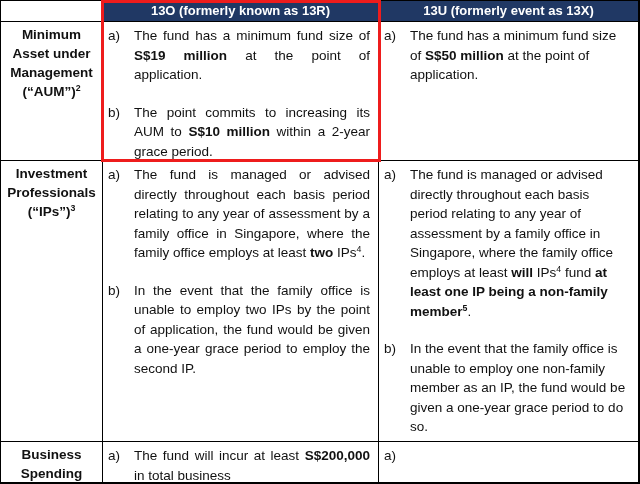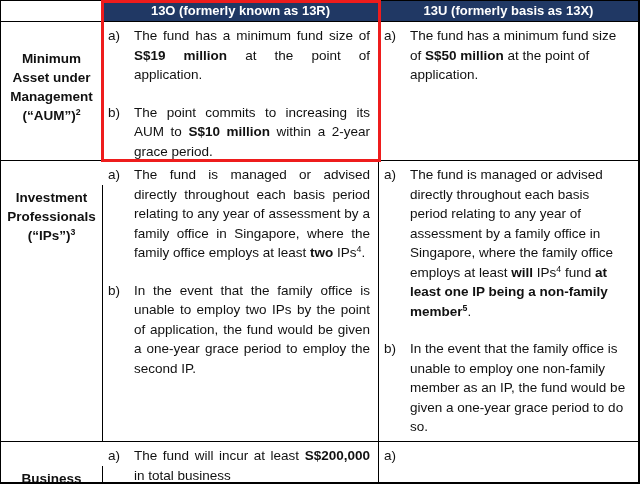--- a/index.html
+++ b/index.html
@@ -28,21 +28,21 @@
     border-bottom:1px solid var(--border_color);
     overflow:hidden;
     font-size:13.5px;line-height:19.5px;
   }
   .hcell{
     display:flex;align-items:center;justify-content:center;
     font-size:13px;font-weight:700;line-height:14px;
   }
   .navy{background:var(--header_bg);color:var(--header_text);}
   .label{
-    text-align:center;font-weight:700;padding:3px 4px 0 4px;line-height:19px;margin-top:24px;
+    text-align:center;font-weight:700;padding:3px 4px 0 4px;line-height:19px;
   }
   .body{padding:4px 8px 0 5px;}
   .item{display:flex;align-items:flex-start;}
   .item + .item{margin-top:18px;}
   .marker{flex:0 0 26px;}
   .itext{flex:1;}
   .just .itext{text-align:justify;}
   .b{font-weight:700;}
   sup{font-size:0.65em;vertical-align:super;line-height:0;}
   .highlight{
@@ -55,21 +55,21 @@
 <body>
 
 <div class="screen">
   <div class="table">
 
     <div class="cell hcell"></div>
     <div class="cell hcell navy">
       <span>13O (formerly known as 13R)</span>
     </div>
     <div class="cell hcell navy">
-      <span>13U (formerly basis as 13X)</span>
+      <span>13U (formerly event as 13X)</span>
     </div>
 
     <div class="cell label">
       <div><span>Minimum Asset under Management (“AUM”)</span><sup>2</sup></div>
     </div>
     <div class="cell body just">
       <div class="item">
         <span class="marker">a)</span>
         <div class="itext"><span>The fund has a minimum fund size of </span><span class="b">S$19 million</span><span> at the point of application.</span></div>
       </div>

